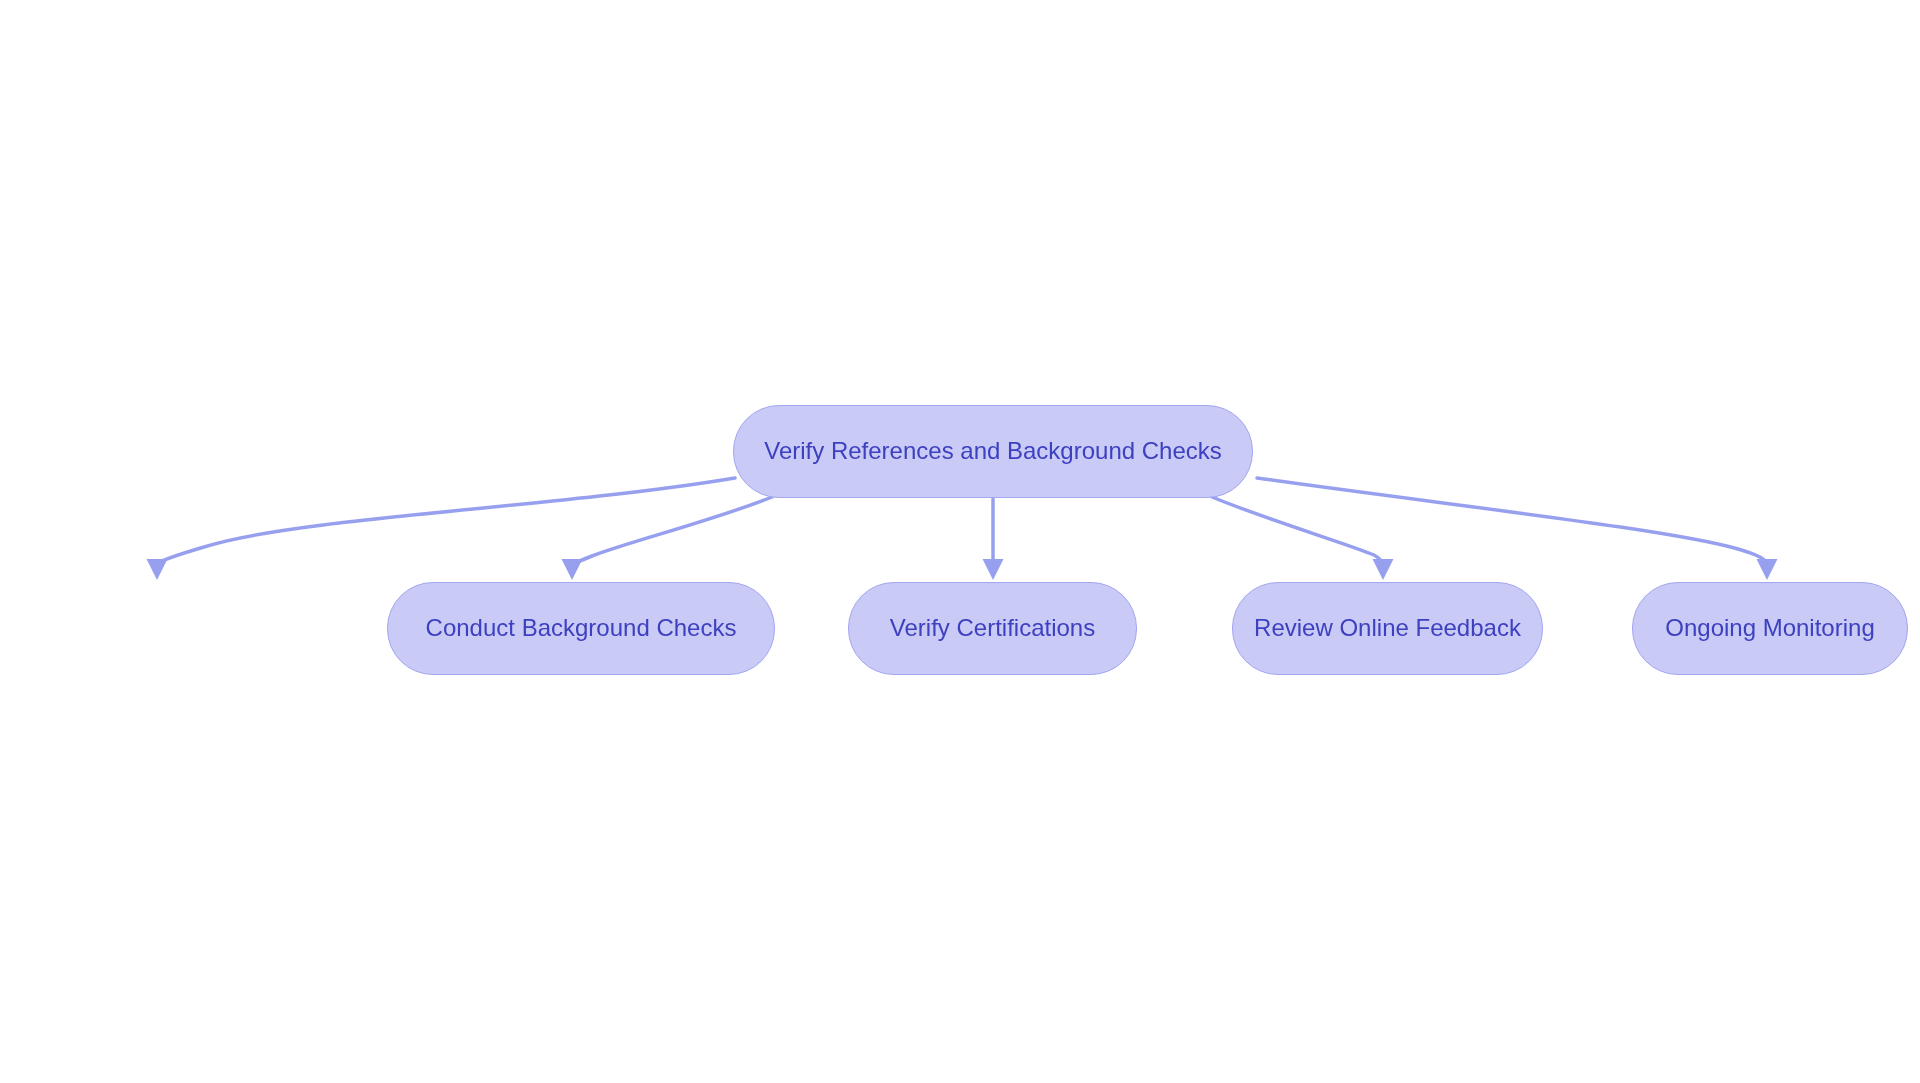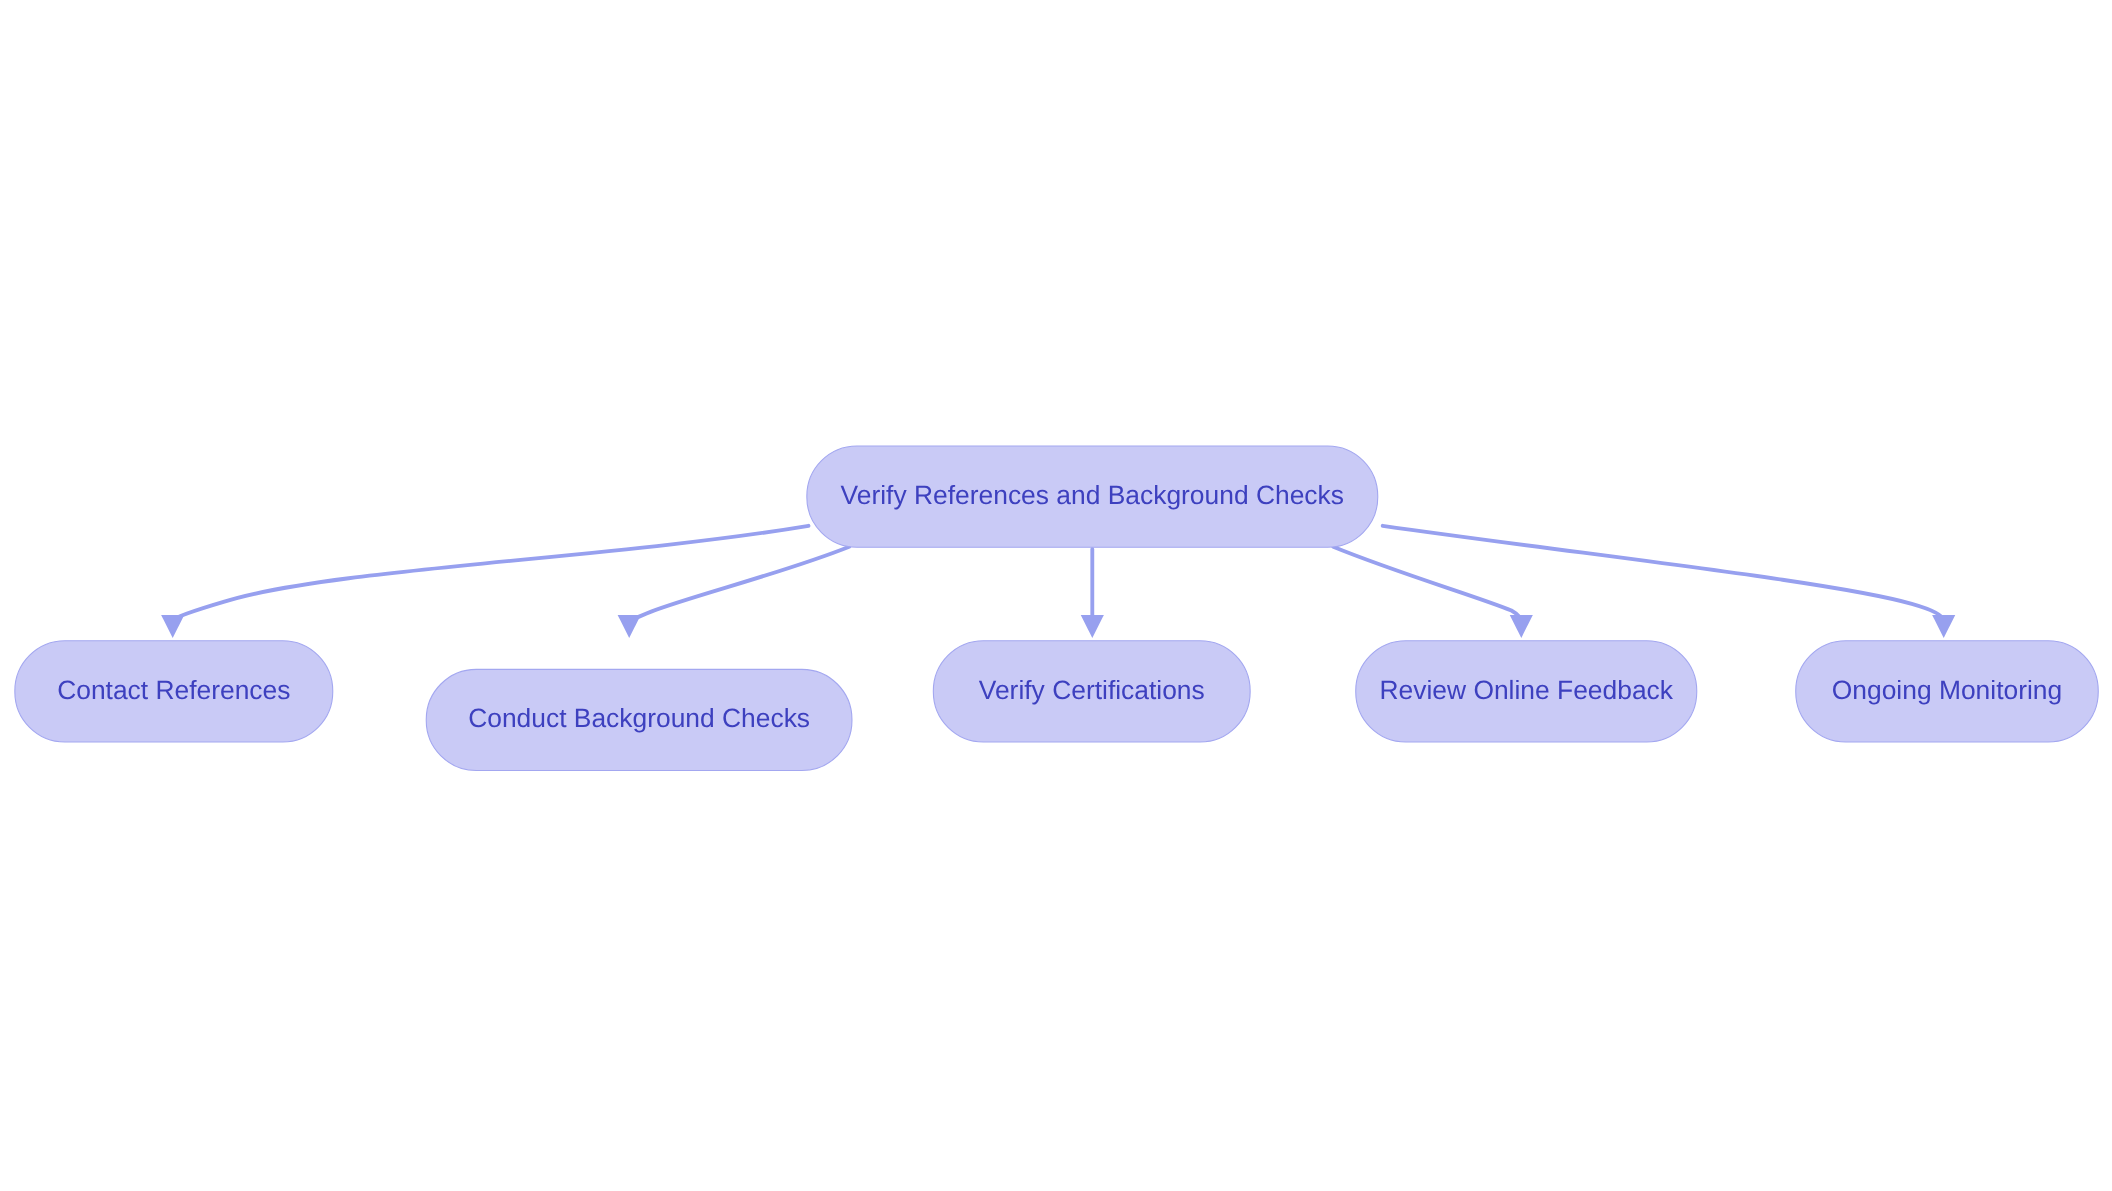--- a/index.html
+++ b/index.html
@@ -67,25 +67,22 @@
     <polygon class="arrowhead" points="561.5,559 582.5,559 572,580"></polygon>
     <polygon class="arrowhead" points="982.5,559 1003.5,559 993,580"></polygon>
     <polygon class="arrowhead" points="1372.5,559 1393.5,559 1383,580"></polygon>
     <polygon class="arrowhead" points="1756.5,559 1777.5,559 1767,580"></polygon>
   </svg>
 
   <div class="node" style="left:733px; top:405px; width:520px; height:93px;">
     <span class="label">Verify References and Background Checks</span>
   </div>
 
-  <div class="node" style="left:13px; top:582px; width:290px; height:93px;">
-    <span class="label">Contact References</span>
-  </div>
 
-  <div class="node" style="left:387px; top:608px; width:388px; height:93px;">
+  <div class="node" style="left:387px; top:582px; width:388px; height:93px;">
     <span class="label">Conduct Background Checks</span>
   </div>
 
   <div class="node" style="left:848px; top:582px; width:289px; height:93px;">
     <span class="label">Verify Certifications</span>
   </div>
 
   <div class="node" style="left:1632px; top:582px; width:276px; height:93px;">
     <span class="label">Ongoing Monitoring</span>
   </div>

